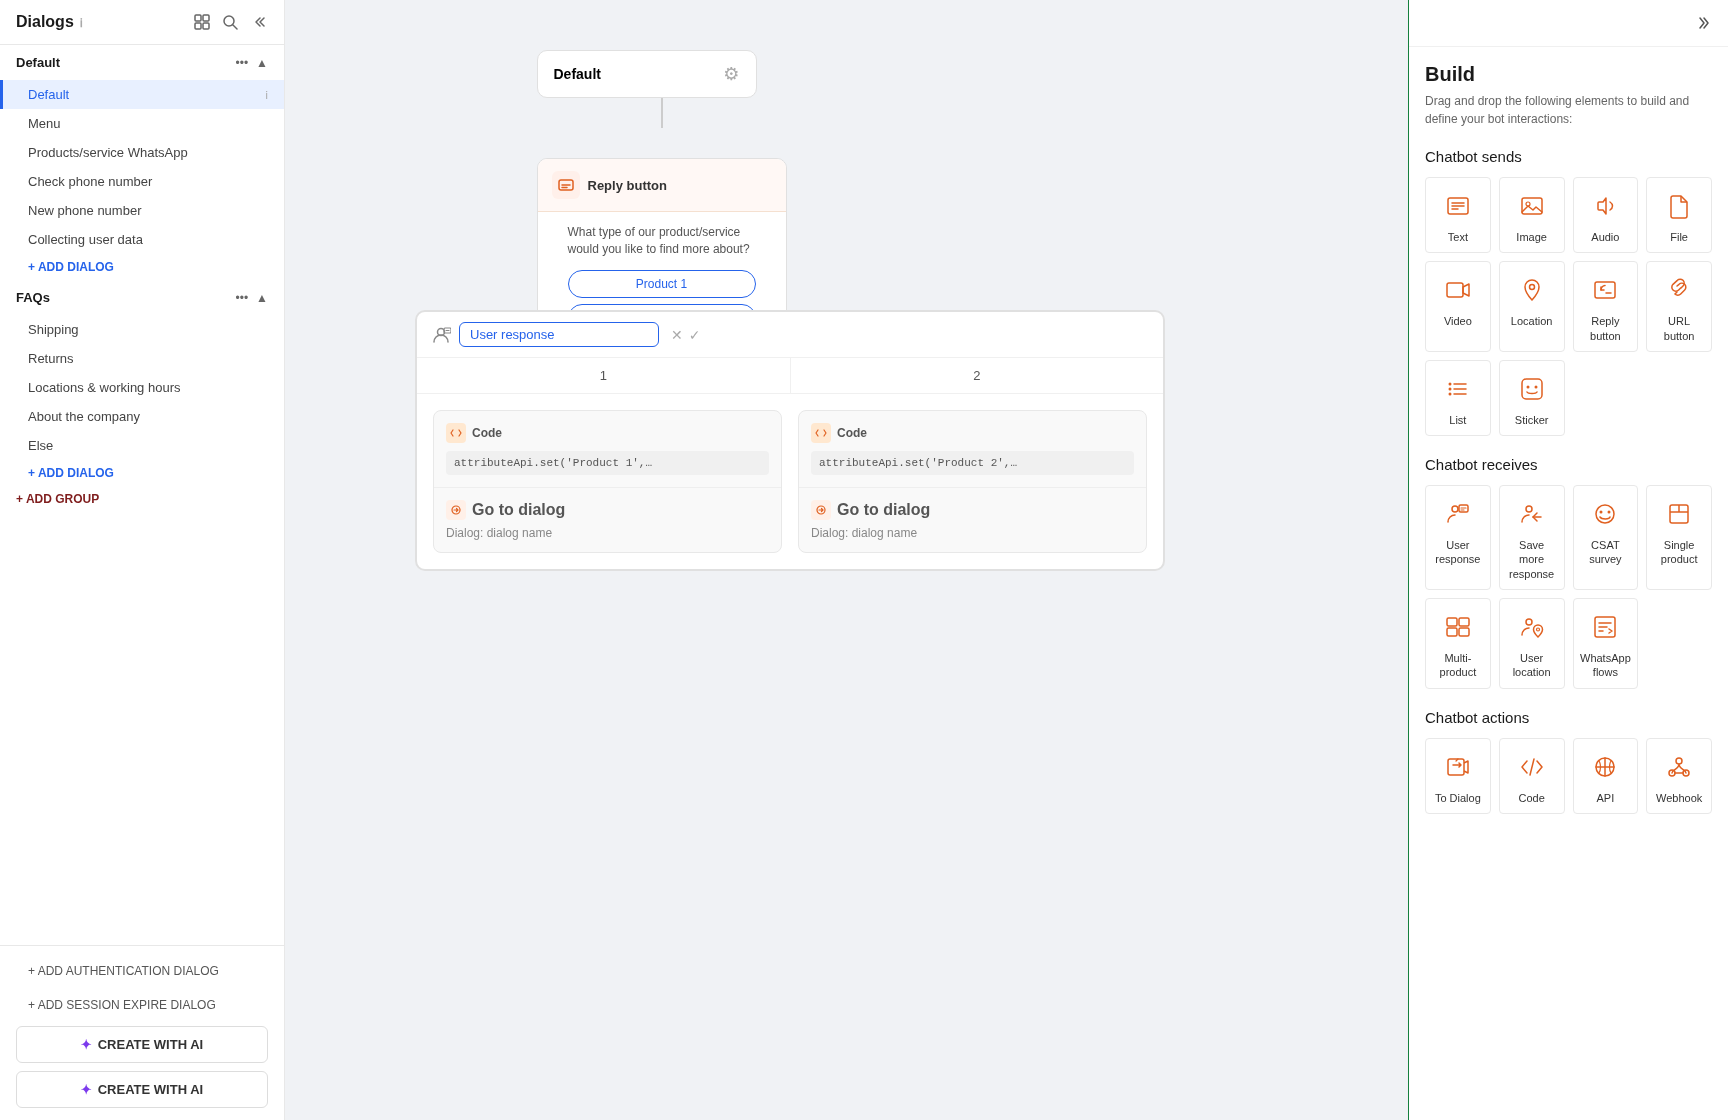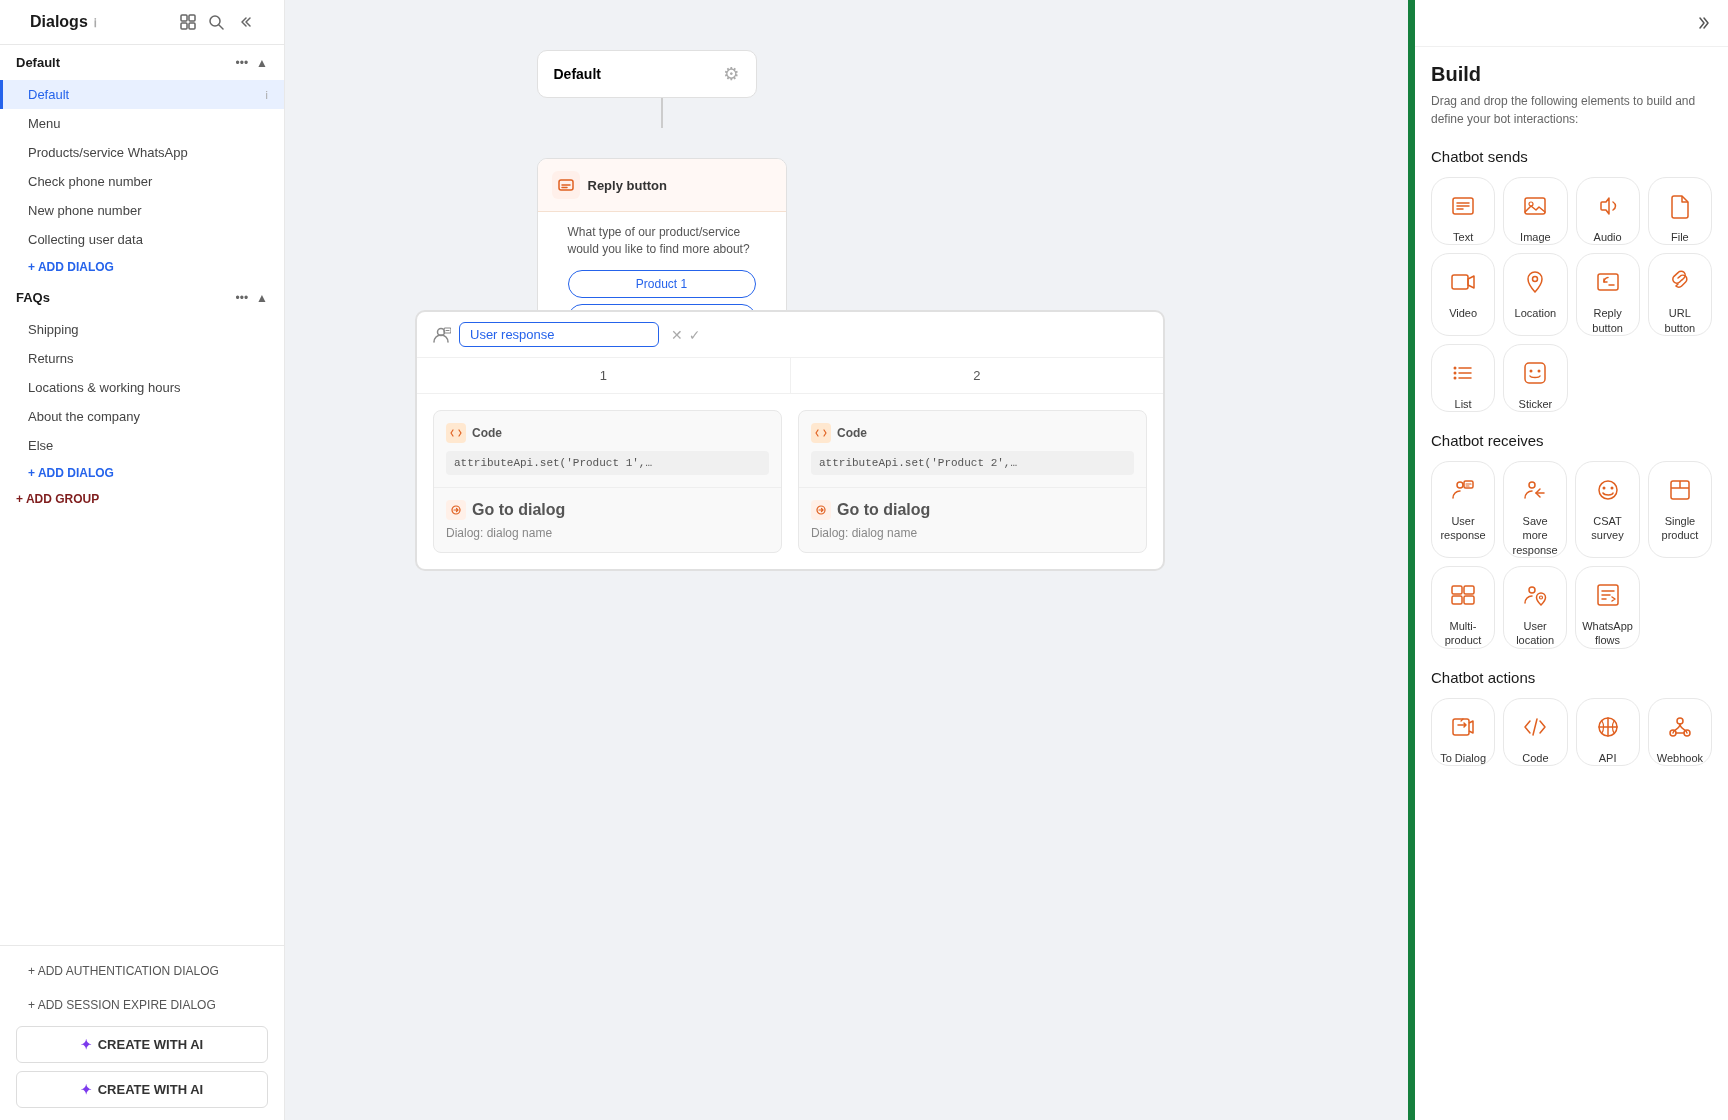--- a/index.html
+++ b/index.html
@@ -1,20 +1,20 @@
 <!DOCTYPE html>
 <html><head>
   <meta charset="utf-8">
   <style>
     * { box-sizing: border-box; margin: 0; padding: 0; }
     body { font-family: -apple-system, BlinkMacSystemFont, 'Segoe UI', sans-serif; font-size: 13px; background: #f0f2f5; display: flex; height: 1120px; overflow: hidden; }
 
     
     .sidebar { width: 285px; background: #fff; border-right: 1px solid #e8e8e8; display: flex; flex-direction: column; height: 100%; }
-    .sidebar-header { padding: 12px 30px; display: flex; align-items: center; justify-content: space-between; border-bottom: 1px solid #e8e8e8; }
+    .sidebar-header { padding: 12px 16px; display: flex; align-items: center; justify-content: space-between; border-bottom: 1px solid #e8e8e8; }
     .sidebar-title { font-size: 16px; font-weight: 700; color: #1a1a1a; display: flex; align-items: center; gap: 6px; }
     .sidebar-icons { display: flex; gap: 8px; align-items: center; }
     .sidebar-icon-btn { background: none; border: none; cursor: pointer; color: #666; font-size: 14px; padding: 2px; }
 
     .sidebar-content { flex: 1; overflow-y: auto; padding-bottom: 8px; }
     .sidebar-group { }
     .sidebar-group-header { padding: 10px 16px; display: flex; align-items: center; justify-content: space-between; }
     .sidebar-group-title { font-weight: 600; font-size: 13px; color: #1a1a1a; }
     .sidebar-group-actions { display: flex; gap: 8px; align-items: center; }
     .sidebar-group-icon { color: #666; cursor: pointer; font-size: 12px; }
@@ -54,30 +54,30 @@
     .code-block { padding: 12px; border-bottom: 1px solid #eee; }
     .code-header { display: flex; align-items: center; gap: 6px; font-size: 12px; font-weight: 600; color: #555; margin-bottom: 8px; }
     .code-icon { width: 20px; height: 20px; background: #ffe8d0; border-radius: 4px; display: flex; align-items: center; justify-content: center; font-size: 10px; color: #e06020; }
     .code-content { font-family: 'Courier New', monospace; font-size: 11px; color: #555; background: #f0f0f0; border-radius: 4px; padding: 6px 8px; }
     .goto-block { padding: 12px; }
     .goto-header { display: flex; align-items: center; gap: 6px; font-size: 16px; font-weight: 600; color: #555; margin-bottom: 6px; }
     .goto-icon { width: 20px; height: 20px; background: #fff0e8; border-radius: 4px; display: flex; align-items: center; justify-content: center; font-size: 10px; color: #e06020; }
     .goto-dialog-name { font-size: 12px; color: #888; }
 
     
-    .right-panel { width: 320px; background: #fff; border-left: 7px solid #15803d; overflow-y: auto; height: 100%; }
+    .right-panel { width: 320px; background: #fff; border-left: 1px solid #15803d; overflow-y: auto; height: 100%; }
     .rp-header { padding: 14px 16px; display: flex; align-items: center; justify-content: flex-end; border-bottom: 1px solid #f0f0f0; }
     .rp-expand-btn { background: none; border: none; cursor: pointer; font-size: 16px; color: #555; }
     .rp-build { padding: 16px; }
     .rp-build-title { font-size: 20px; font-weight: 700; color: #1a1a1a; margin-bottom: 6px; }
     .rp-build-desc { font-size: 12px; color: #666; line-height: 1.5; margin-bottom: 20px; }
 
     .rp-section-title { font-size: 15px; font-weight: 400; color: #1a1a1a; margin-bottom: 12px; }
     .rp-grid { display: grid; grid-template-columns: repeat(4, 1fr); gap: 8px; margin-bottom: 20px; }
-    .rp-item { border: 1.5px solid #e8e8e8; border-radius: 18px; padding: 10px 6px 0; display: flex; flex-direction: column; align-items: center; gap: 6px; cursor: pointer; background: #fff; text-align: center; }
+    .rp-item { border: 1.5px solid #e8e8e8; border-radius: 4px; padding: 10px 6px 8px; display: flex; flex-direction: column; align-items: center; gap: 6px; cursor: pointer; background: #fff; text-align: center; }
     .rp-item-icon { width: 36px; height: 36px; display: flex; align-items: center; justify-content: center; }
     .rp-item-label { font-size: 11px; color: #333; font-weight: 500; line-height: 1.3; }
 
     
     svg { display: block; }
     
     .default-box { width: 220px; background: #fff; border: 1.5px solid #e0e0e0; border-radius: 10px; padding: 12px 16px; display: flex; align-items: center; justify-content: space-between; }
     .reply-box { width: 250px; background: #fff; border: 1.5px solid #e0e0e0; border-radius: 10px; overflow: hidden; margin-top: 30px; }
   </style>
 </head>

